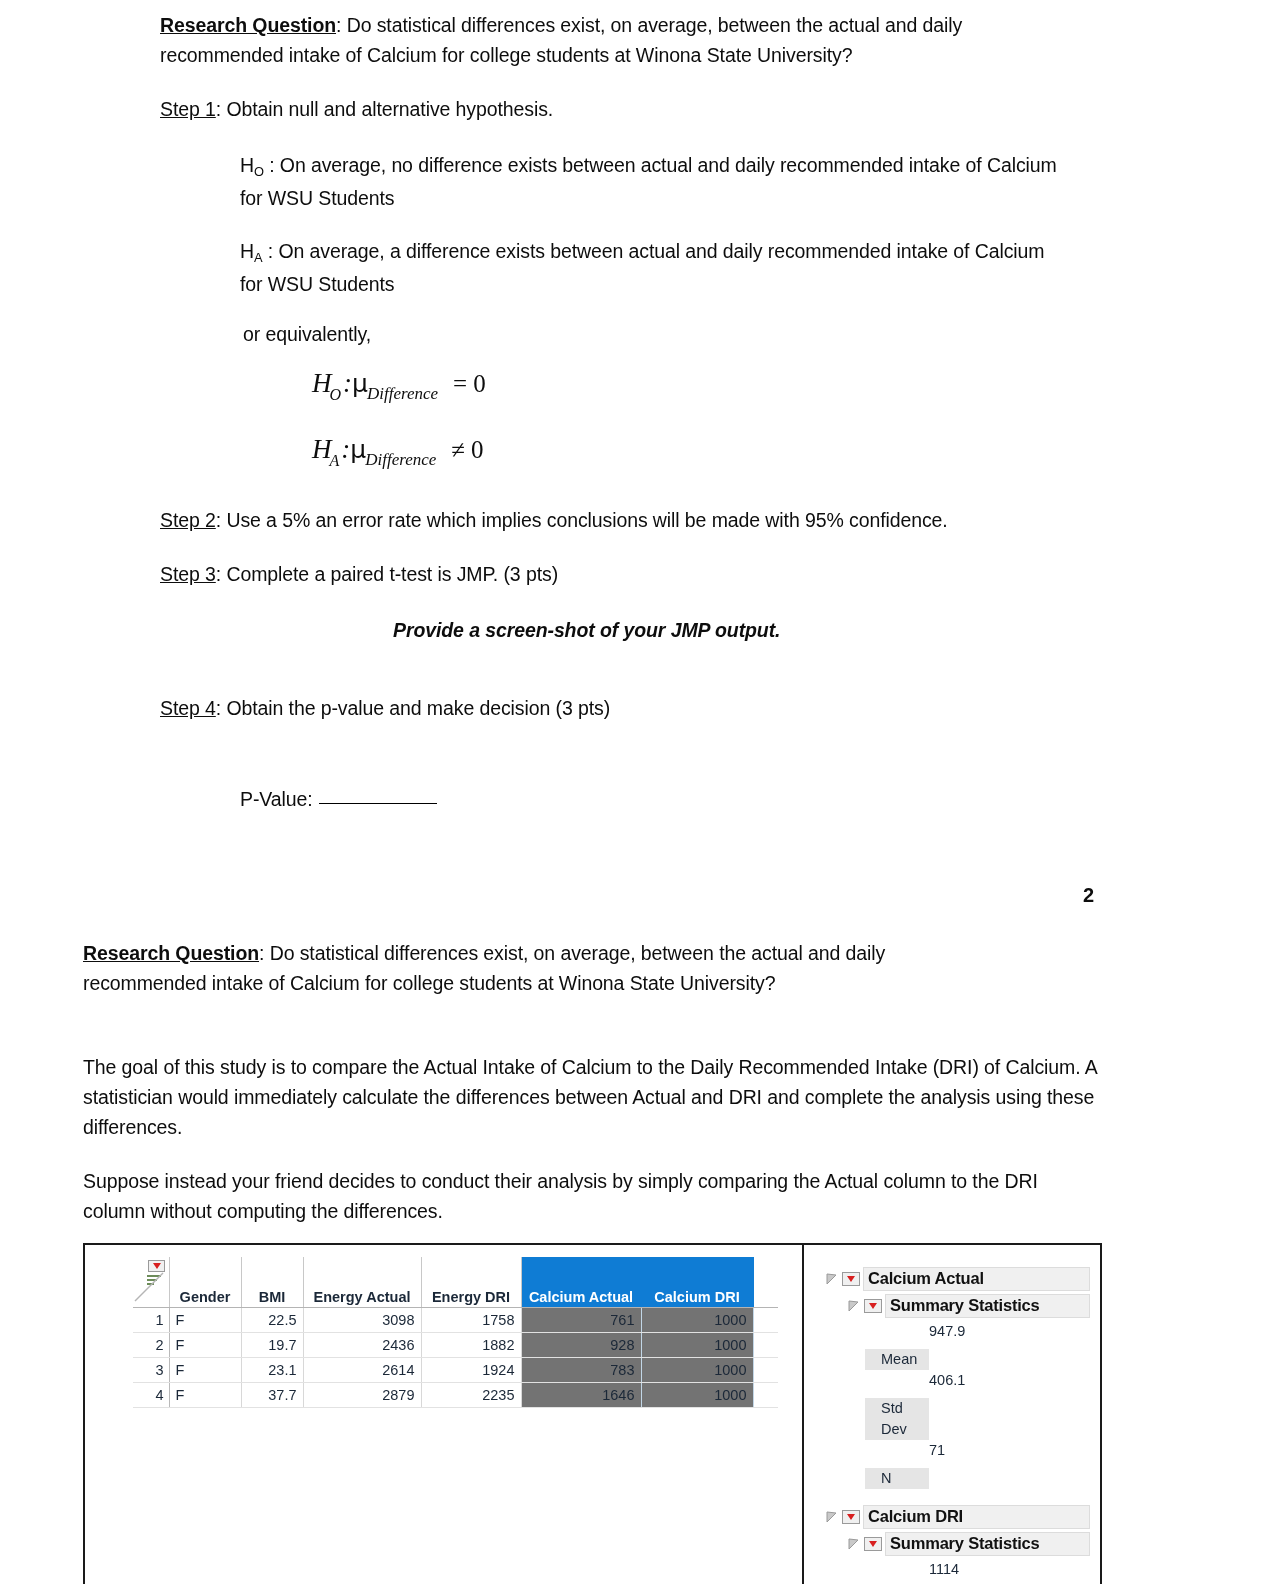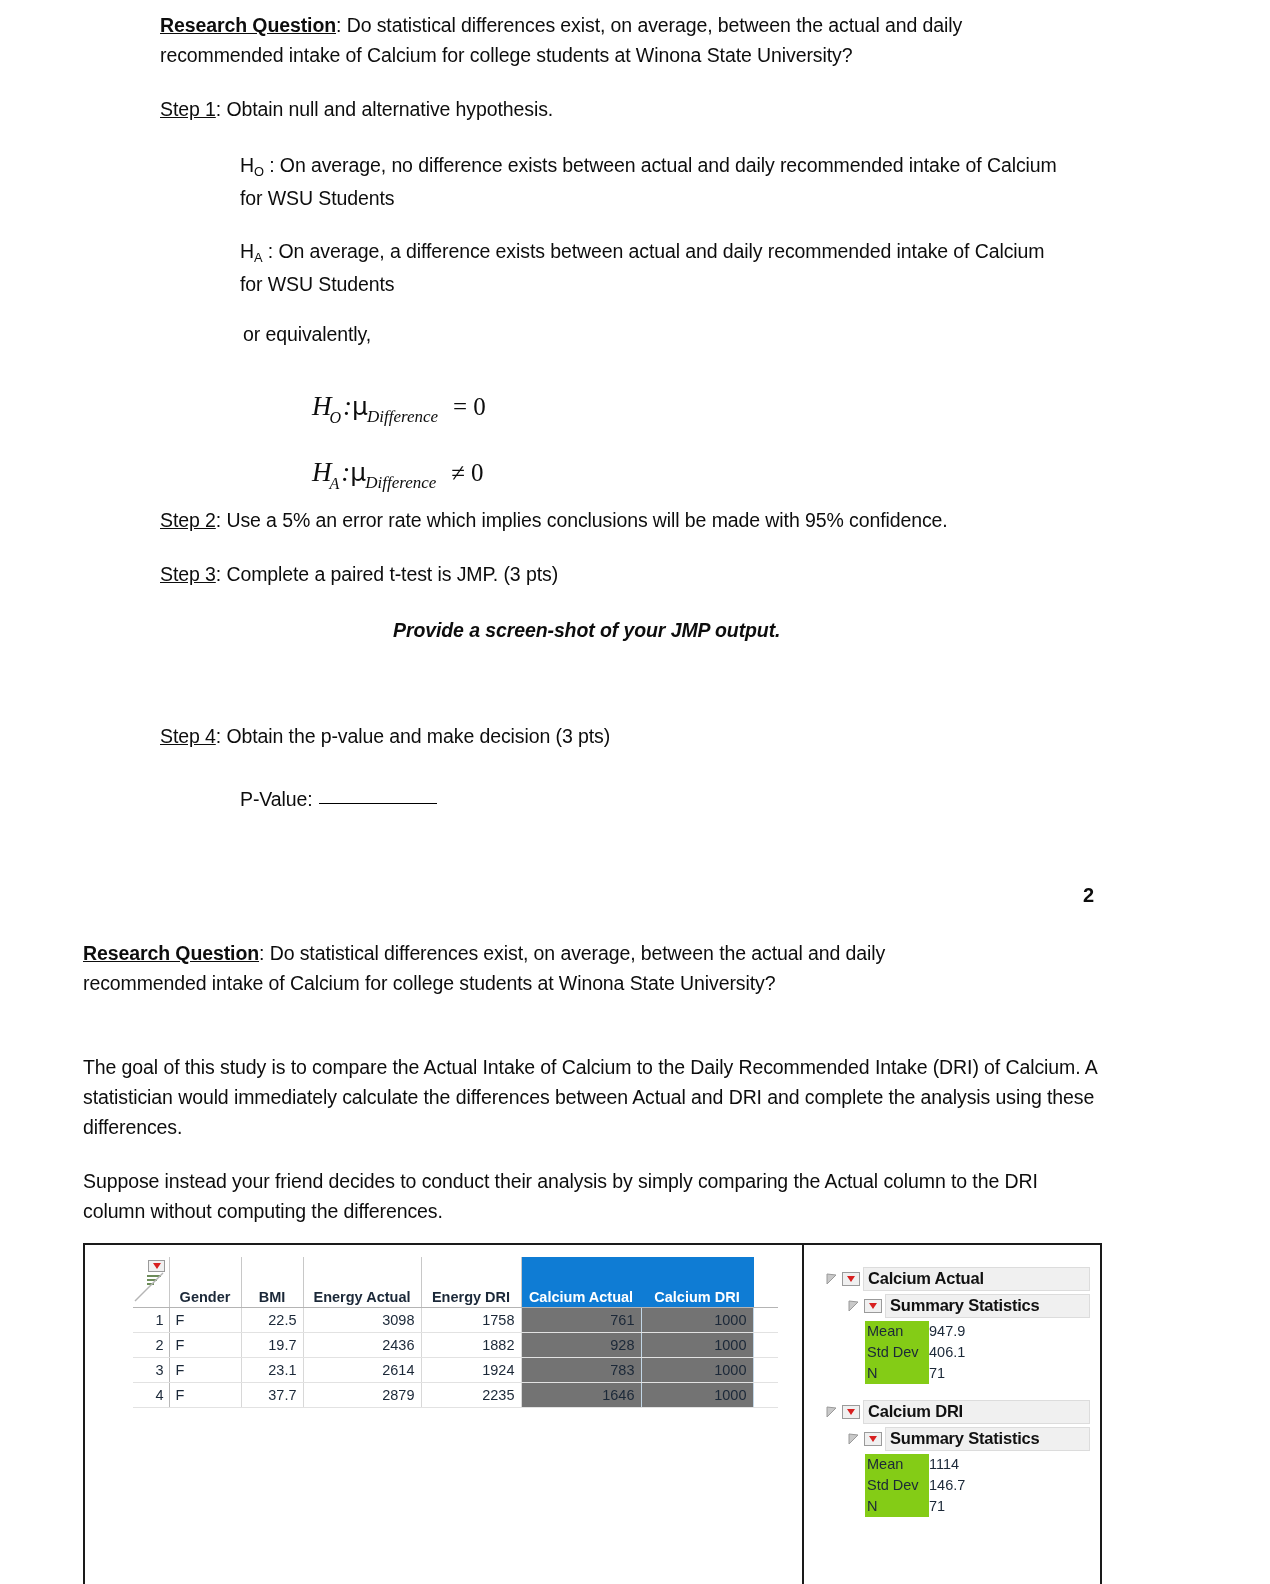--- a/index.html
+++ b/index.html
@@ -28,21 +28,20 @@
   .bi { font-weight: bold; font-style: italic; }
   sub { font-size: 0.66em; vertical-align: baseline; position: relative; top: 0.3em; }
 
   
   .math {
     position: absolute;
     font-family: "Liberation Serif", serif;
     font-style: italic;
     color: #0d0d0d;
     white-space: nowrap;
-    margin-top: 23px;
   }
   .math .big { font-size: 27px; }
   .math .mu {
     font-family: "DejaVu Sans", sans-serif;
     font-style: normal;
     font-size: 25px;
   }
   .math .sublab {
     font-size: 17px;
     font-style: italic;
@@ -222,21 +221,21 @@
     letter-spacing: -0.2px;
   }
   .rpt-stats {
     margin-left: 40px;
     display: grid;
     grid-template-columns: 64px 72px;
     font-size: 14.5px;
     color: #1b2838;
     line-height: 21px;
   }
-  .rpt-stats .lbl { background: #84cc16; padding-left: 2px; }
+  .rpt-stats .lbl { background: #e5e5e5; padding-left: 16px; margin-top: 28px; }
   .rpt-stats .val { text-align: left; padding-right: 14px; }
 </style>
 </head>
 <body>
 
 <div class="para" style="left:160px; top:10px; width:900px;">
   <span class="b u">Research Question</span><span>: Do statistical differences exist, on average, between the actual and daily recommended intake of Calcium for college students at Winona State University?</span>
 </div>
 
 <div class="para" style="left:160px; top:94px; width:900px;">
@@ -264,21 +263,21 @@
 <div class="para" style="left:160px; top:505px; width:940px;">
   <span class="u">Step 2</span><span>:  Use a 5% an error rate which implies conclusions will be made with 95% confidence.</span>
 </div>
 
 <div class="para" style="left:160px; top:559px; width:940px;">
   <span class="u">Step 3</span><span>: Complete a paired t-test is JMP. (3 pts)</span>
 </div>
 
 <div class="para bi" style="left:393px; top:615px;">Provide a screen-shot of your JMP output.</div>
 
-<div class="para" style="left:160px; top:721px; width:940px;">
+<div class="para" style="left:160px; top:693px; width:940px;">
   <span class="u">Step 4</span><span>: Obtain the p-value and make decision (3 pts)</span>
 </div>
 
 <div class="para" style="left:240px; top:784px;">
   <span>P-Value:</span><span class="blankline"></span>
 </div>
 
 <div class="pagenum" style="left:1083px; top:884px;">2</div>
 
 <div class="para" style="left:83px; top:938px; width:920px;">

